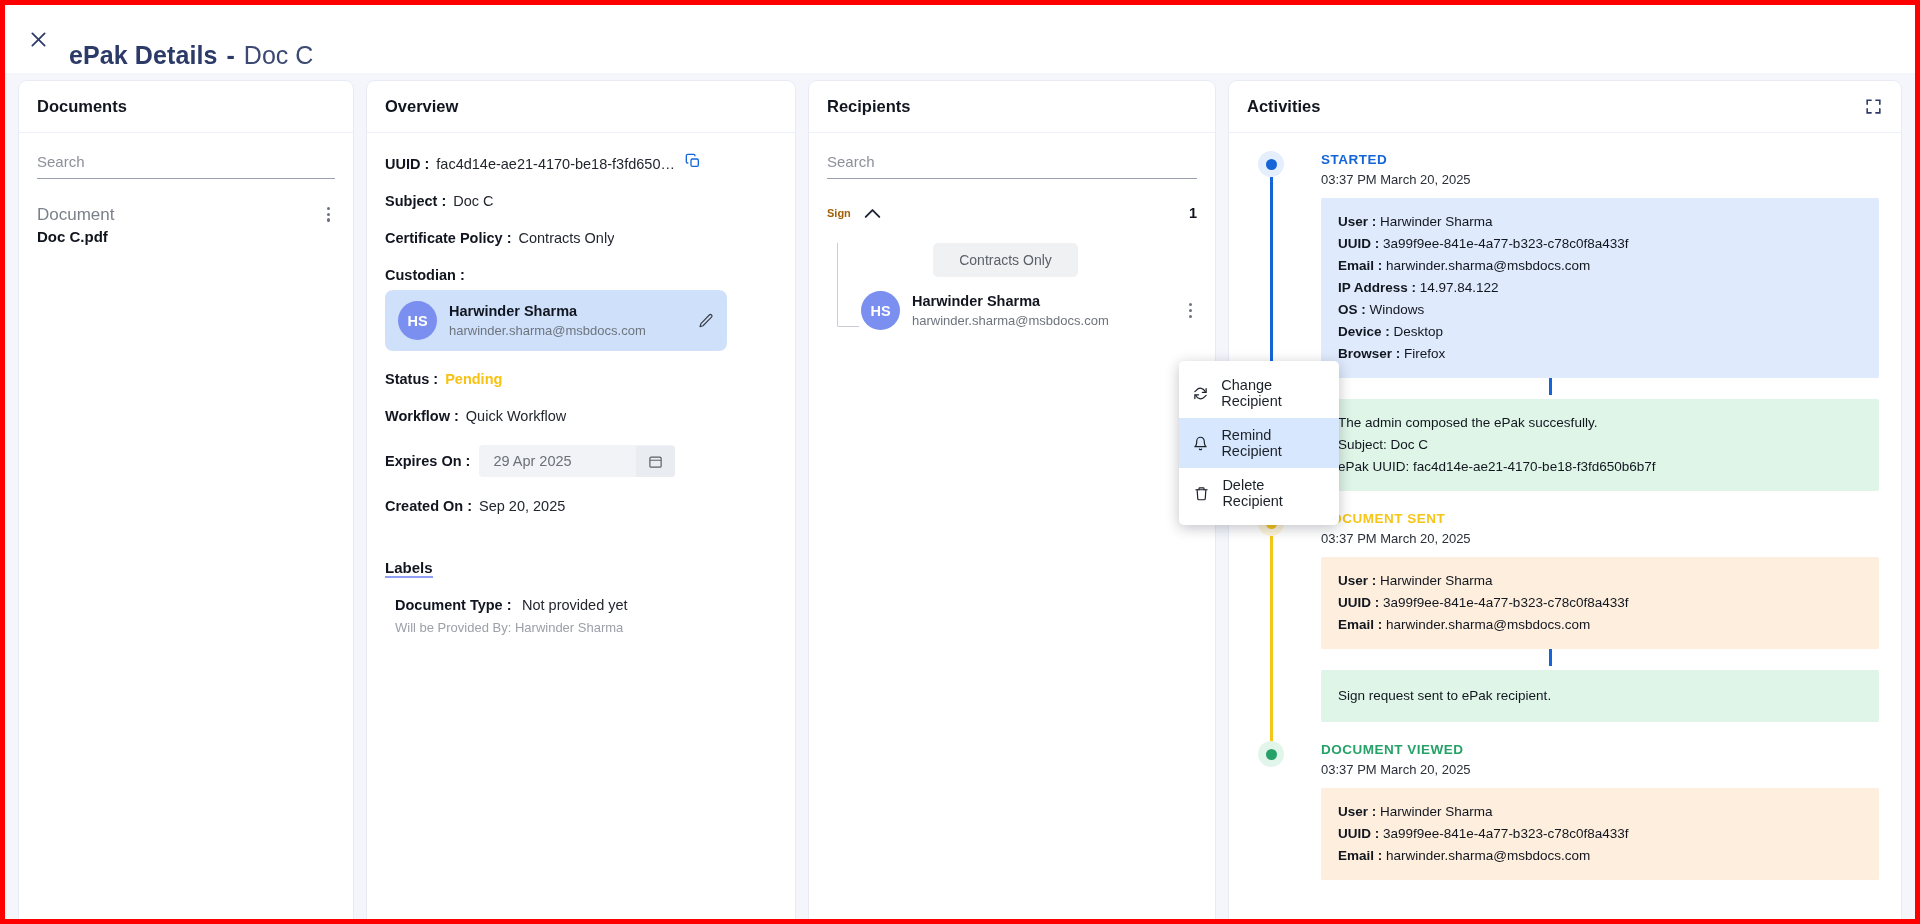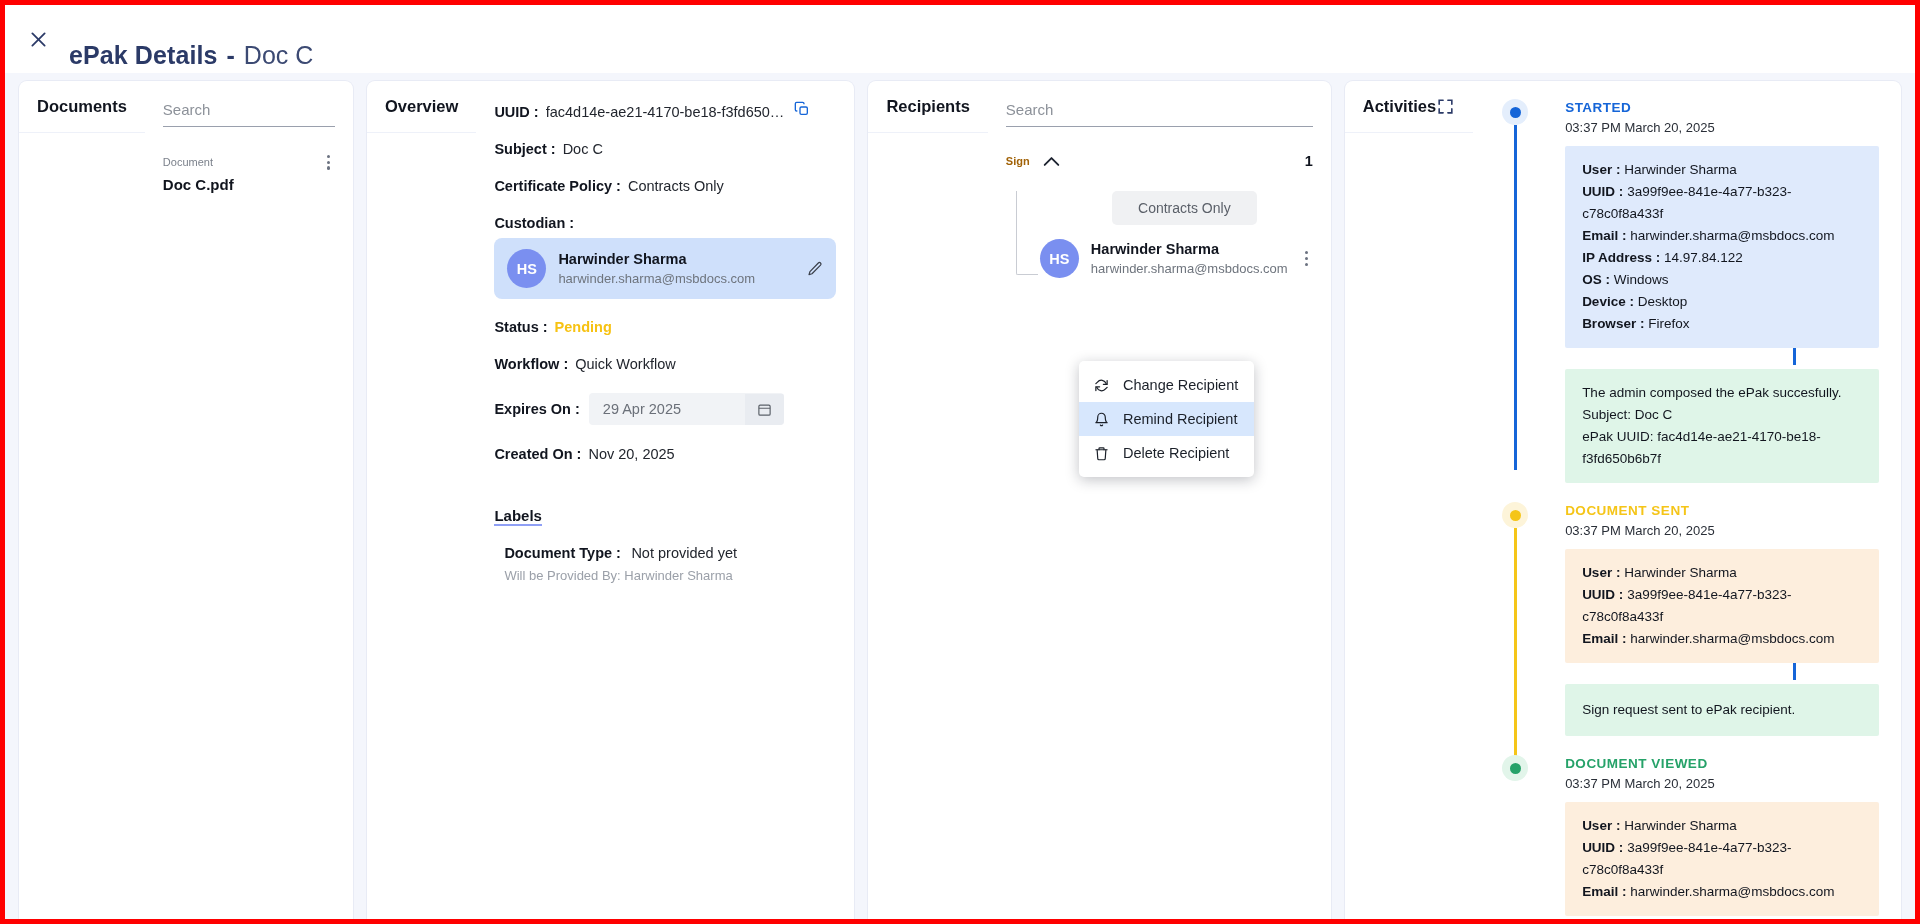--- a/index.html
+++ b/index.html
@@ -25,21 +25,21 @@
   .title-main { font-size: 25px; font-weight: 700; color: #2b3a67; letter-spacing: .1px; margin-top: 32px; }
   .title-dash { font-size: 25px; font-weight: 700; color: #2b3a67; }
   .title-sub  { font-size: 25px; font-weight: 400; color: #3c4a73; }
 
   
   .panels {
     flex: 1 1 auto; display: flex; gap: 14px; padding: 8px 14px 0 14px; min-height: 0;
   }
   .panel {
     background: #ffffff; border-radius: 8px 8px 0 0;
-    display: flex; flex-direction: row; min-height: 0;
+    display: flex; flex-direction: column; min-height: 0;
     box-shadow: 0 0 0 1px #e8ebf5;
   }
   .p-docs    { flex: 0 0 334px; }
   .p-over    { flex: 0 0 428px; }
   .p-recip   { flex: 0 0 406px; }
   .p-act     { flex: 1 1 auto; }
 
   .panel-head {
     height: 52px; flex: 0 0 52px; display: flex; align-items: center;
     justify-content: space-between; padding: 0 18px;
@@ -52,21 +52,21 @@
   
   .search-field { border-bottom: 1px solid #9aa0ad; padding-bottom: 7px; margin-bottom: 26px; }
   .search-field input {
     border: 0; outline: 0; width: 100%; font-size: 15px;
     font-family: "Liberation Sans", sans-serif; color: #33373f; background: transparent;
   }
   .search-field input::placeholder { color: #8c9199; }
 
   
   .doc-row { display: flex; justify-content: space-between; align-items: flex-start; }
-  .doc-label { font-size: 11px; color: #7b818b; line-height: 19px; }
+  .doc-label { font-size: 17px; color: #7b818b; line-height: 19px; }
   .doc-name  { font-size: 15px; font-weight: 700; color: #10141d; line-height: 21px; margin-top: 2px; }
   .kebab { cursor: pointer; padding: 2px 5px; display: flex; flex-direction: column; gap: 2.5px; align-items: center; }
   .kebab i { width: 3.2px; height: 3.2px; border-radius: 50%; background: #6b7280; display: block; }
 
   
   .ov-row { margin-bottom: 21px; display: flex; align-items: baseline; flex-wrap: nowrap; }
   .ov-key { font-size: 14.5px; font-weight: 700; color: #11151f; white-space: nowrap; }
   .ov-val { font-size: 14.5px; color: #22262e; margin-left: 7px; white-space: nowrap;
             overflow: hidden; text-overflow: ellipsis; }
   .ov-val.pending { color: #f7c213; font-weight: 700; }
@@ -116,21 +116,21 @@
     background: #f0f1f3; border-radius: 5px; padding: 9px 0; width: 145px;
     text-align: center; font-size: 14px; color: #5b6069; margin: 0 auto 14px 72px;
   }
   .recip-row { display: flex; align-items: center; gap: 12px; }
   .recip-info { flex: 1 1 auto; min-width: 0; }
   .recip-name { font-size: 14.5px; font-weight: 700; color: #11151f; line-height: 19px; }
   .recip-mail { font-size: 13px; color: #6e747d; line-height: 18px; margin-top: 1px; }
 
   
   .ctx-menu {
-    position: absolute; left: 1079px; top: 361px; width: 175px; z-index: 40;
+    position: absolute; left: 1179px; top: 361px; width: 160px; z-index: 40;
     background: #ffffff; border-radius: 5px; padding: 7px 0;
     box-shadow: 0 3px 14px rgba(20,25,40,.26);
   }
   .ctx-item {
     display: flex; align-items: center; gap: 13px; padding: 9px 14px;
     font-size: 14.5px; color: #1b2029; cursor: pointer;
   }
   .ctx-item.active { background: #d7e7fd; }
   .ctx-item .ic { display: flex; width: 17px; justify-content: center; }
 
@@ -260,21 +260,21 @@
               <svg width="15" height="15" viewBox="0 0 24 24" fill="none" stroke="#5b6069" stroke-width="1.9">
                   <rect x="3" y="5" width="18" height="16" rx="2"></rect>
                   <line x1="3" y1="10" x2="21" y2="10"></line>
                 </svg>
             </span>
           </span>
         </div>
 
         <div class="ov-row">
           <span class="ov-key">Created On :</span>
-          <span class="ov-val">Nov 20, 2025</span>
+          <span class="ov-val">Sep 20, 2025</span>
         </div>
 
         <div class="labels-head">Labels</div>
 
         <div class="label-row">
           <span class="label-key">Document Type :</span>
           <span class="label-val">Not provided yet</span>
           <div class="label-sub">Will be Provided By: Harwinder Sharma</div>
         </div>
       </div>

